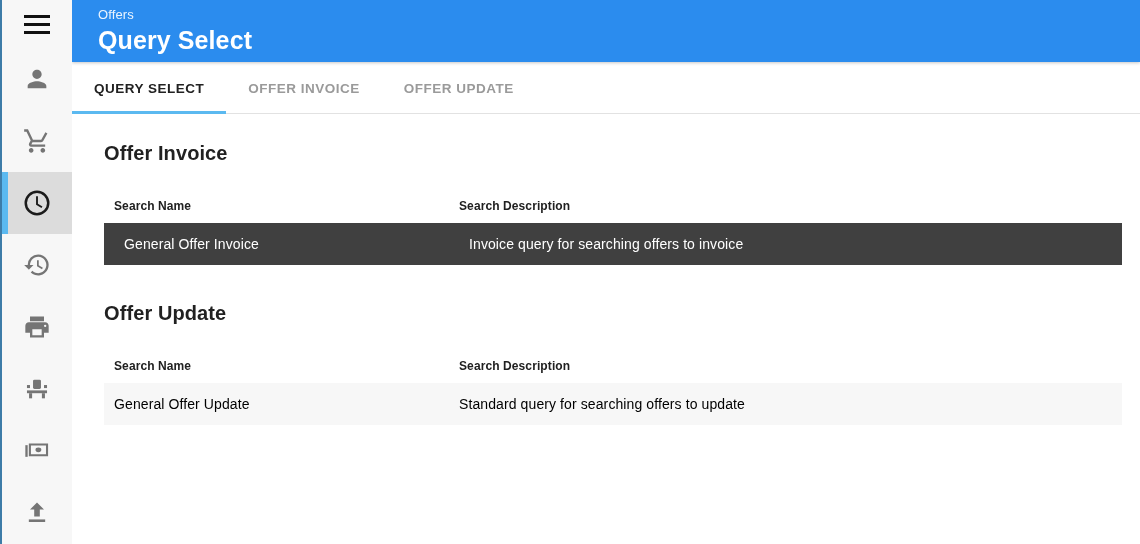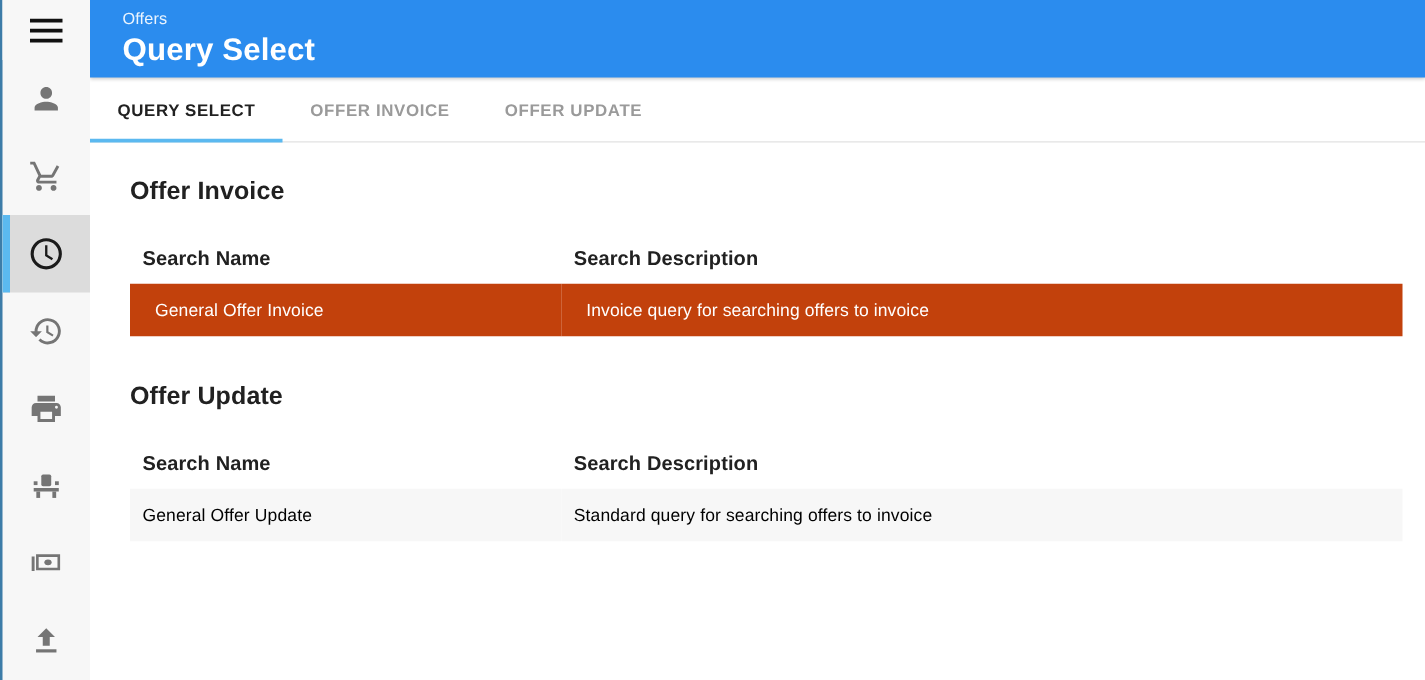--- a/index.html
+++ b/index.html
@@ -198,36 +198,36 @@
     width: 1018px;
     border-collapse: collapse;
     table-layout: fixed;
     margin-top: 28px;
   }
   .table col.c1 { width: 345px; }
   .table col.c2 { width: 673px; }
 
   .table th {
     text-align: left;
-    font-size: 16px;
+    font-size: 12px;
     font-weight: bold;
     color: #212121;
     padding: 6px 0 10px 10px;
     letter-spacing: 0.1px;
   }
   .table td {
     font-size: 14px;
     color: #1f1f1f;
     padding: 0 0 0 10px;
     height: 42px;
     vertical-align: middle;
     letter-spacing: 0.1px;
   }
   tr.row-selected td {
-    background: #c2410c;
+    background: #404040;
     color: #ffffff;
     padding-left: 20px;
   }
   tr.row-plain td {
     background: #f7f7f7;
     color: #000000;
   }
   tr.row-selected, tr.row-plain { cursor: pointer; }
 </style>
 </head>
@@ -369,21 +369,21 @@
             </colgroup>
           <thead>
             <tr>
               <th>Search Name</th>
               <th>Search Description</th>
             </tr>
           </thead>
           <tbody>
             <tr class="row-plain">
               <td>General Offer Update</td>
-              <td>Standard query for searching offers to invoice</td>
+              <td>Standard query for searching offers to update</td>
             </tr>
           </tbody>
         </table>
       </div>
 
     </div>
   </div>
 </div>
 
 </body></html>

